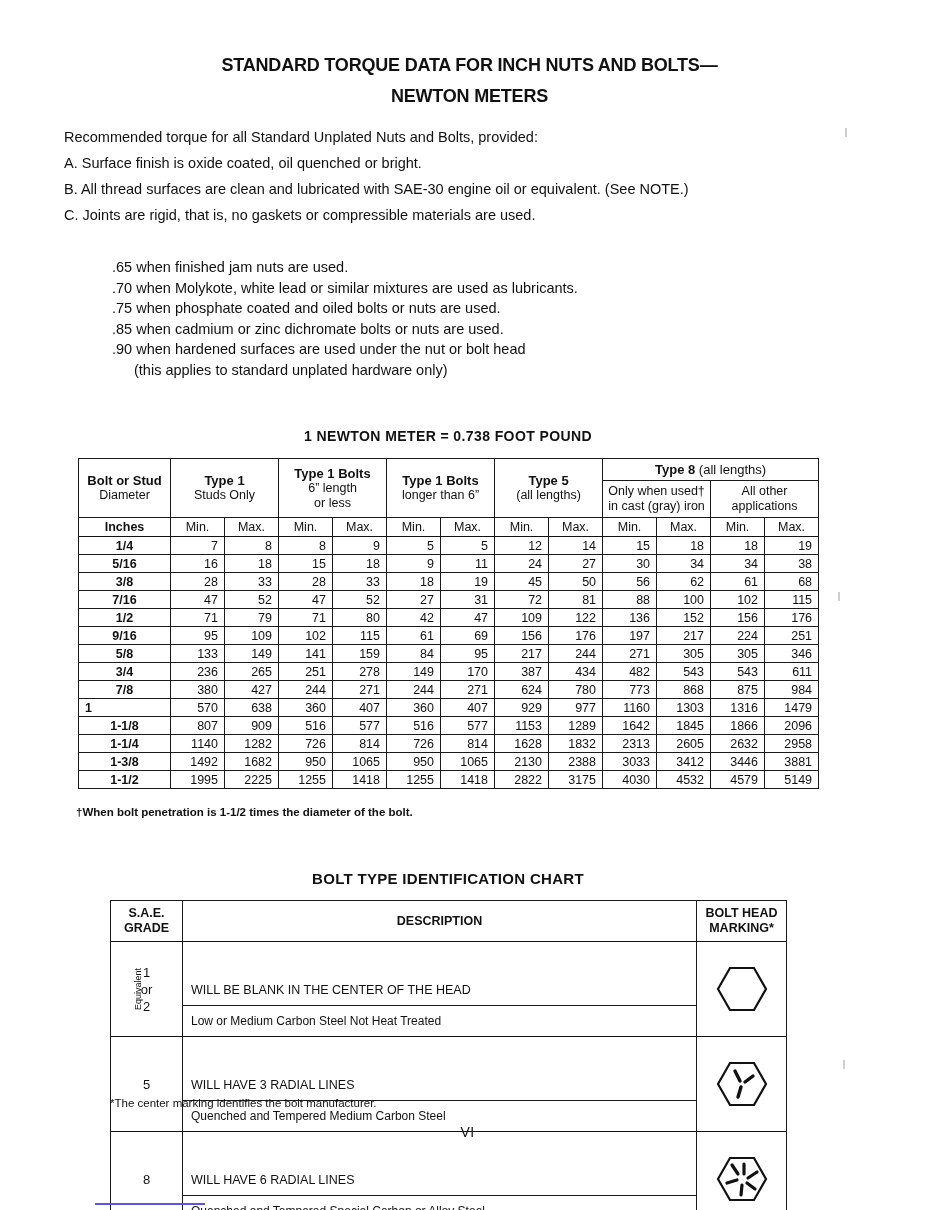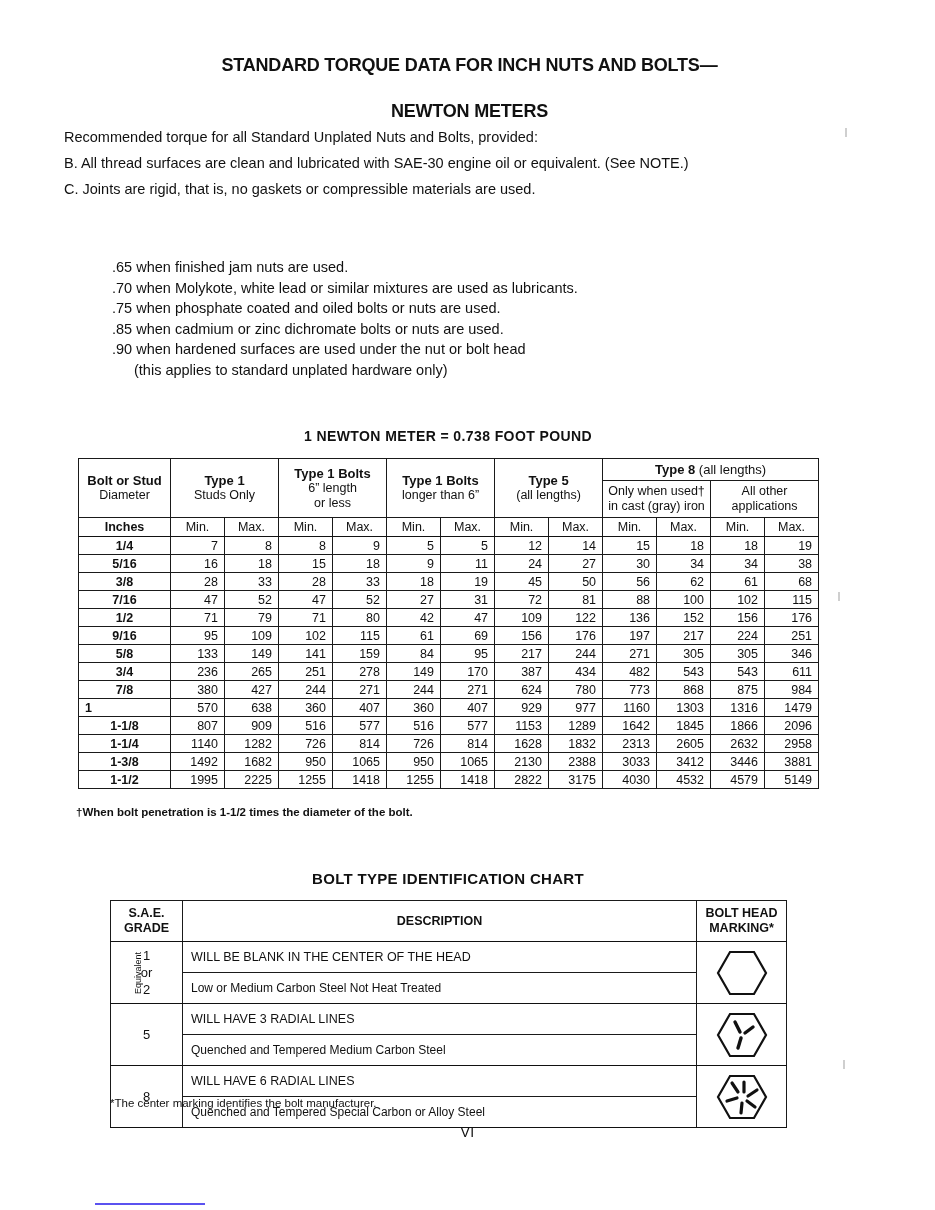--- a/index.html
+++ b/index.html
@@ -29,21 +29,21 @@
     left: 62px;
     top: 50px;
     width: 815px;
     text-align: center;
     font-weight: bold;
     font-size: 18px;
     line-height: 31px;
     letter-spacing: -0.2px;
   }
   .title .line1 { display: block; }
-  .title .line2 { display: block; margin-top: 15px; }
+  .title .line2 { display: block; }
 
   
   .intro {
     position: absolute;
     left: 64px;
     top: 124px;
     width: 800px;
     font-size: 14.5px;
     line-height: 26px;
   }
@@ -197,21 +197,21 @@
     border-bottom: 1.6px solid #111;
   }
   table.bolt td.desc {
     padding: 0;
     border-bottom: 1.6px solid #111;
   }
   table.bolt td.mark {
     text-align: center;
     border-bottom: 1.6px solid #111;
   }
-  .desc-inner { display: block; }
+  .desc-inner { display: block; margin-top: 33px; }
   .desc-inner .d1 {
     display: block;
     padding: 5px 0 5px 8px;
     font-size: 12.5px;
     border-bottom: 1px solid #1a1a1a;
     height: 20px;
     line-height: 20px;
   }
   .desc-inner .d2 {
     display: block;
@@ -274,20 +274,21 @@
 
 <div class="page">
 
   <div class="title">
     <span class="line1">STANDARD TORQUE DATA FOR INCH NUTS AND BOLTS—</span>
     <span class="line2">NEWTON METERS</span>
   </div>
 
   <div class="intro">
     <span class="lead">Recommended torque for all Standard Unplated Nuts and Bolts, provided:</span>
+    <span class="item">A.  Surface finish is oxide coated, oil quenched or bright.</span>
     <span class="item">B.  All thread surfaces are clean and lubricated with SAE-30 engine oil or equivalent. (See NOTE.)</span>
     <span class="item">C.  Joints are rigid, that is, no gaskets or compressible materials are used.</span>
   </div>
 
   <div class="note">
     <span class="note-line">.65 when finished jam nuts are used.</span>
     <span class="note-line">.70 when Molykote, white lead or similar mixtures are used as lubricants.</span>
     <span class="note-line">.75 when phosphate coated and oiled bolts or nuts are used.</span>
     <span class="note-line">.85 when cadmium or zinc dichromate bolts or nuts are used.</span>
     <span class="note-line">.90 when hardened surfaces are used under the nut or bolt head</span>

